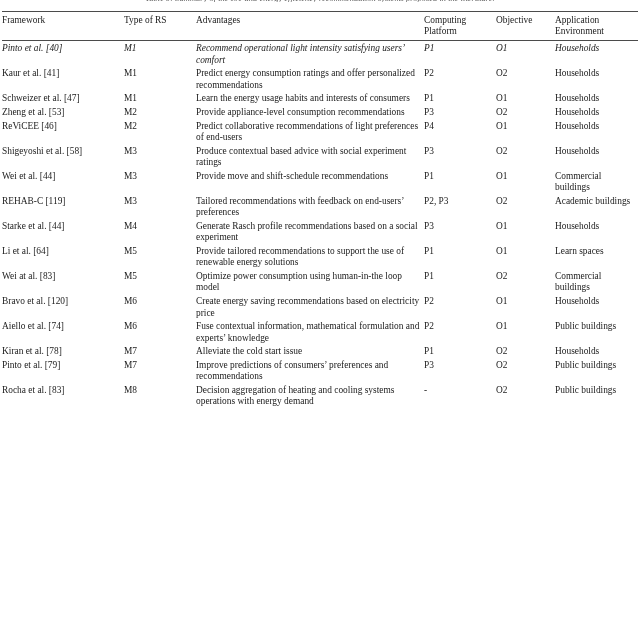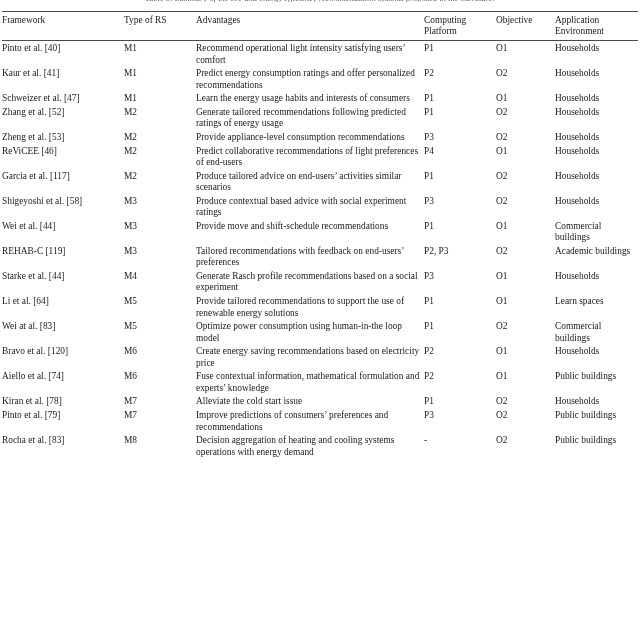--- a/index.html
+++ b/index.html
@@ -54,21 +54,21 @@
   table.summary tbody td {
     text-align: left;
     vertical-align: top;
     padding: 1.2px 3px 1.2px 0;
     font-weight: normal;
   }
   .rule-mid { border-bottom: 1.15px solid #4b4b4b; }
   .rule-bot { border-bottom: 1.15px solid #4b4b4b; }
   thead tr.head-row th { border-top: 1.15px solid #4b4b4b; }
   thead tr.head-row th.hcell { padding-top: 2.5px; }
-  tbody tr.first-body td { padding-top: 2.5px; }
+  tbody tr.first-body td { padding-top: 2.5px; font-style: italic; }
   
   col.c-framework { width: 122px; }
   col.c-type      { width: 72px;  }
   col.c-adv       { width: 228px; }
   col.c-plat      { width: 72px;  }
   col.c-obj       { width: 59px;  }
   col.c-env       { width: 83px;  }
 </style>
 </head>
 <body>
@@ -115,52 +115,36 @@
         </tr>
         <tr>
           <td>Schweizer et al. [47]</td>
           <td>M1</td>
           <td>Learn the energy usage habits and interests of consumers</td>
           <td>P1</td>
           <td>O1</td>
           <td>Households</td>
         </tr>
         <tr>
-          <td>Zhang et al. [52]</td>
-          <td>M2</td>
-          <td>Generate tailored recommendations following predicted ratings of energy usage</td>
-          <td>P1</td>
-          <td>O2</td>
-          <td>Households</td>
-        </tr>
-        <tr>
           <td>Zheng et al. [53]</td>
           <td>M2</td>
           <td>Provide appliance-level consumption recommendations</td>
           <td>P3</td>
           <td>O2</td>
           <td>Households</td>
         </tr>
         <tr>
           <td>ReViCEE [46]</td>
           <td>M2</td>
           <td>Predict collaborative recommendations of light preferences of end-users</td>
           <td>P4</td>
           <td>O1</td>
           <td>Households</td>
         </tr>
         <tr>
-          <td>Garcia et al. [117]</td>
-          <td>M2</td>
-          <td>Produce tailored advice on end-users’ activities similar scenarios</td>
-          <td>P1</td>
-          <td>O2</td>
-          <td>Households</td>
-        </tr>
-        <tr>
           <td>Shigeyoshi et al. [58]</td>
           <td>M3</td>
           <td>Produce contextual based advice with social experiment ratings</td>
           <td>P3</td>
           <td>O2</td>
           <td>Households</td>
         </tr>
         <tr>
           <td>Wei et al. [44]</td>
           <td>M3</td>

